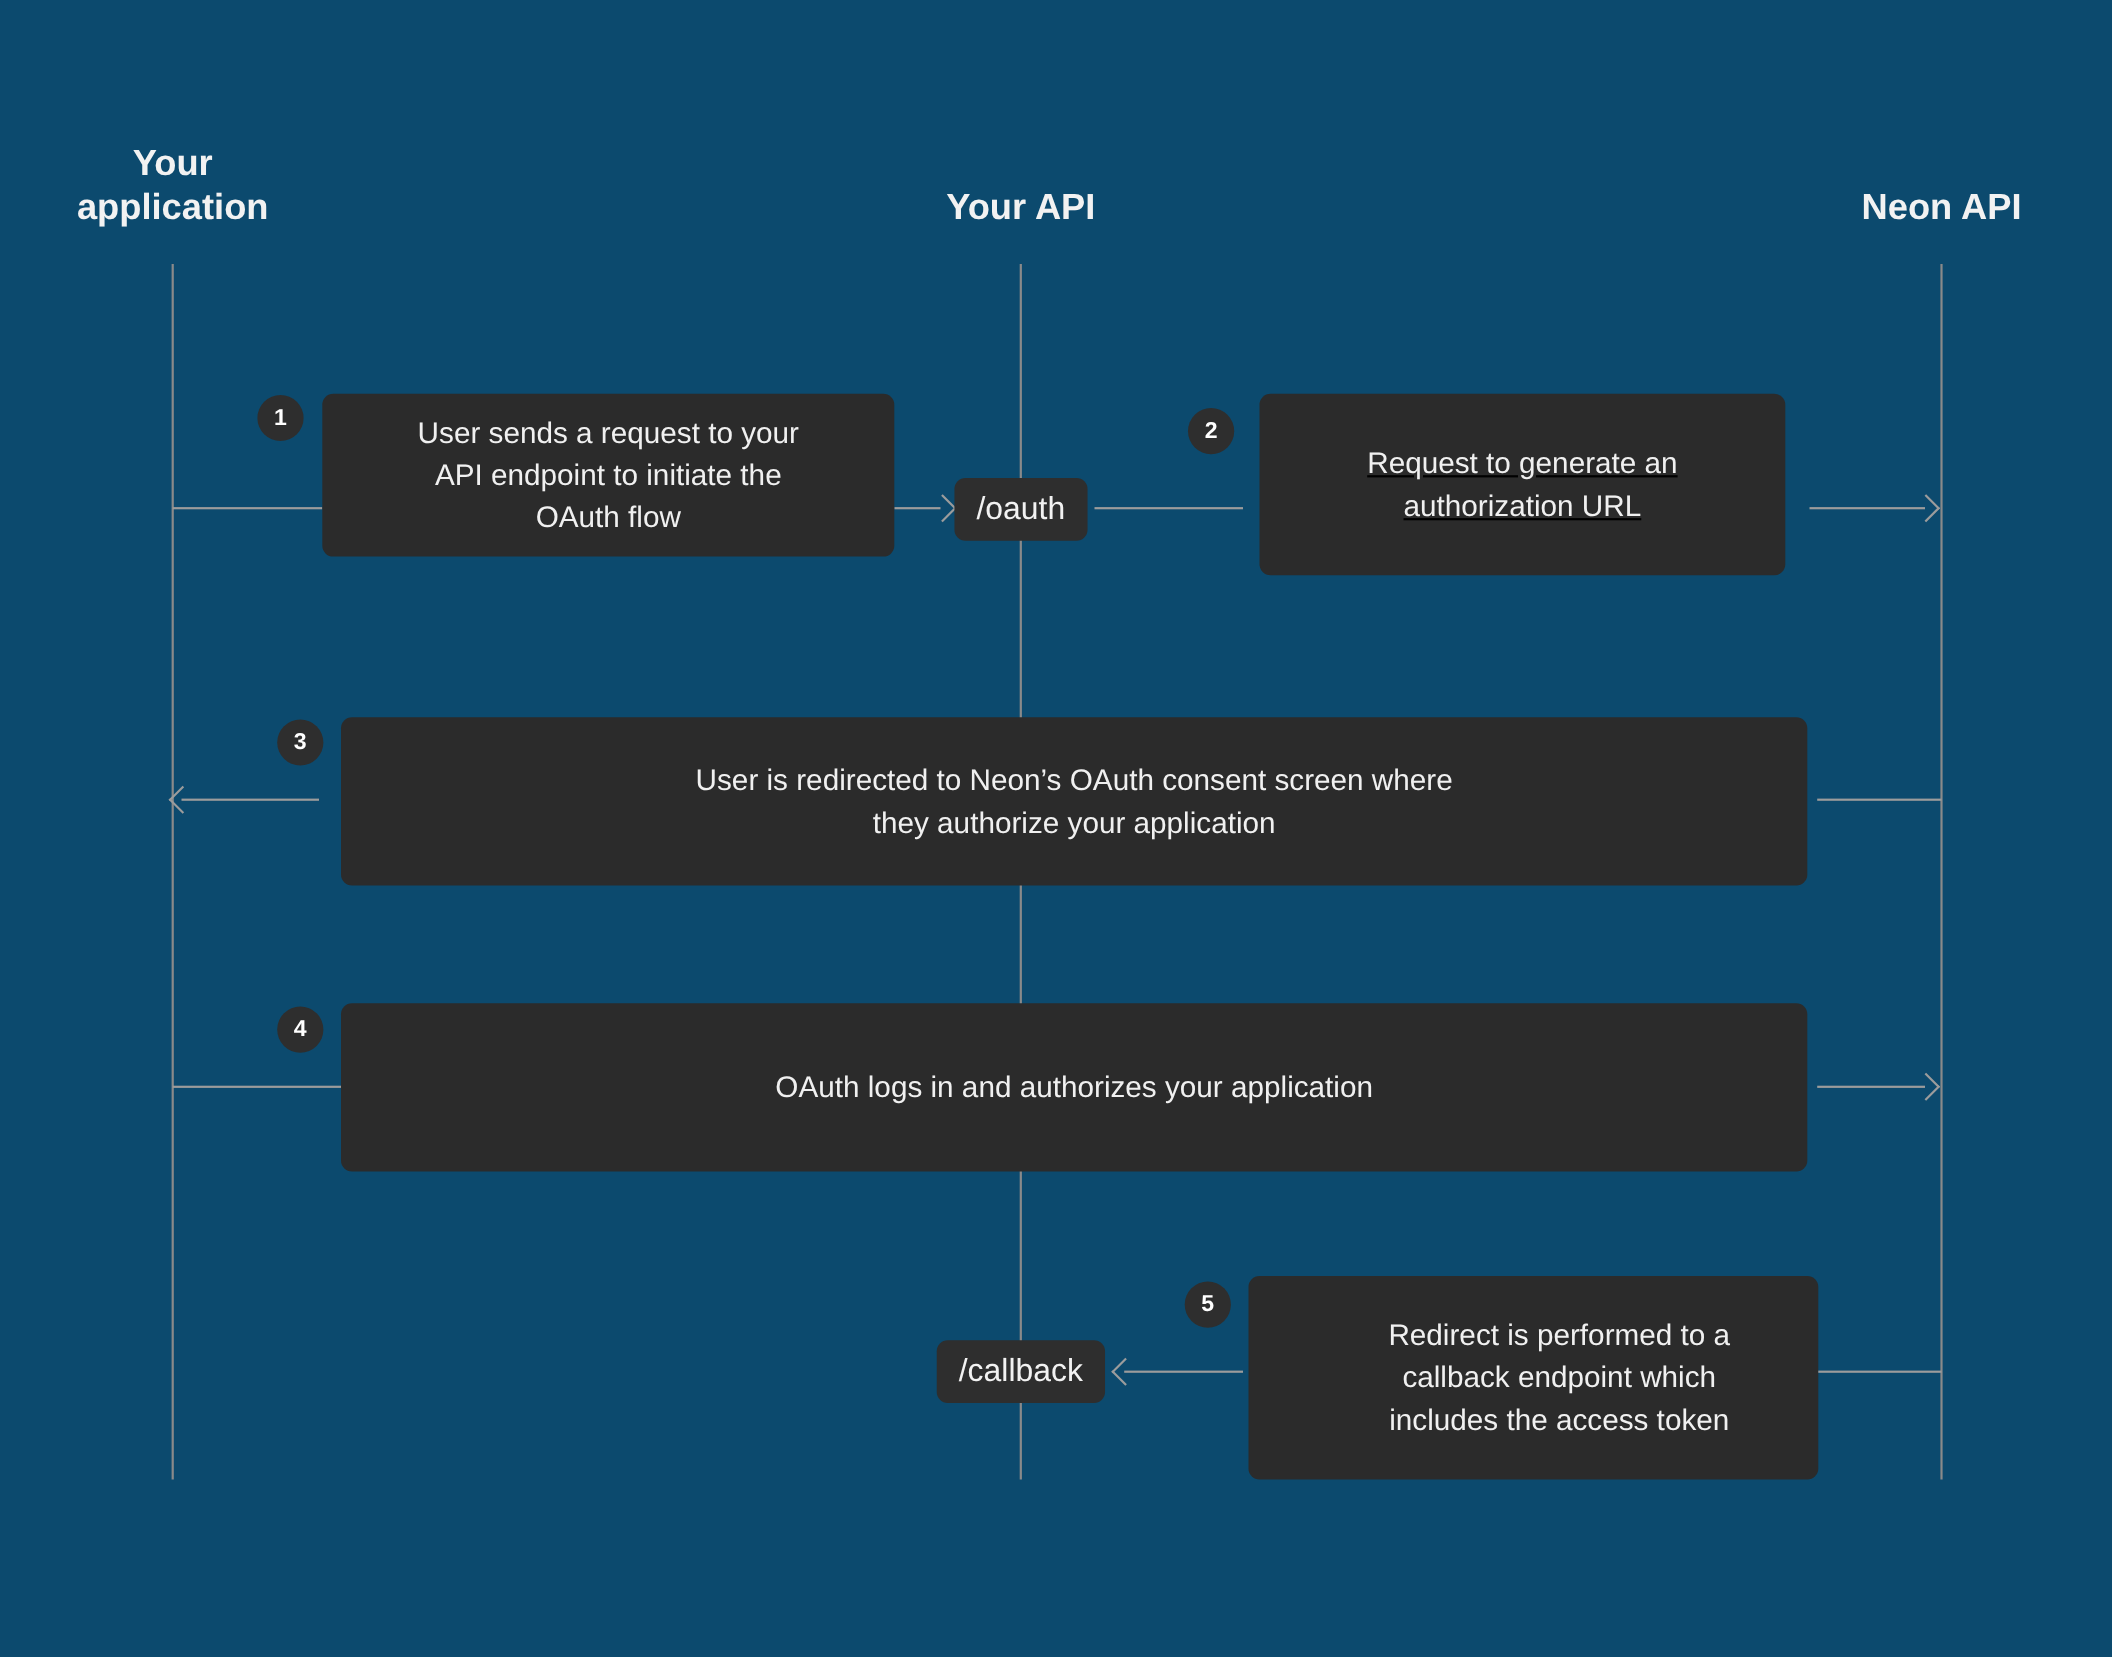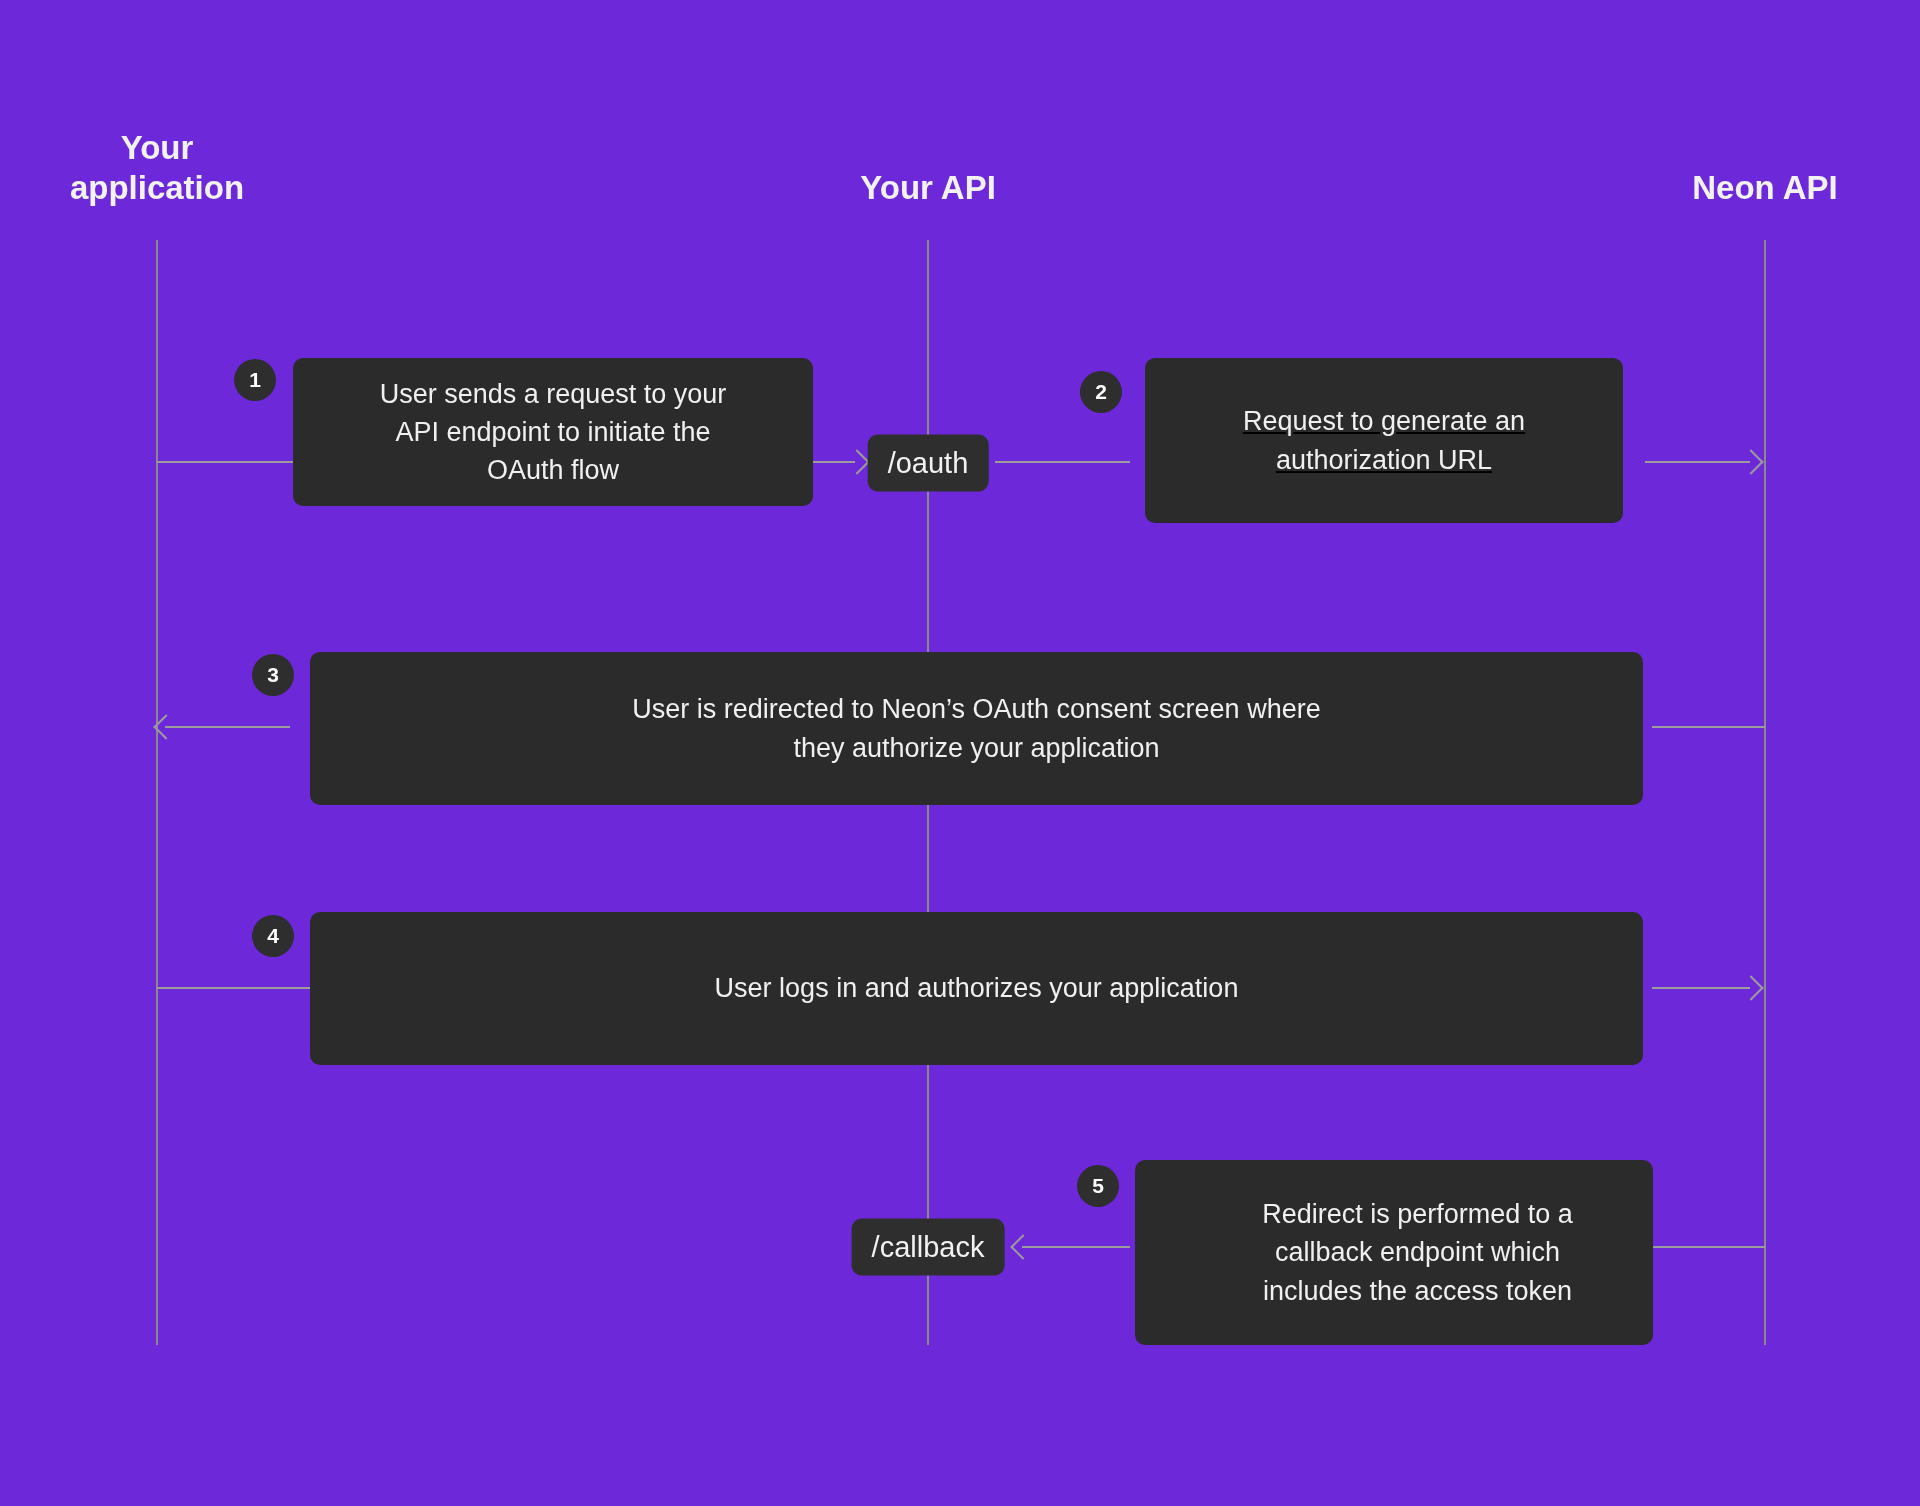--- a/index.html
+++ b/index.html
@@ -8,21 +8,21 @@
     background: #151515;
   }
   body {
     font-family: "Liberation Sans", sans-serif;
     -webkit-font-smoothing: antialiased;
   }
   #diagram {
     position: relative;
     width: 1920px;
     height: 1506px;
-    background: #6d28d9;
+    background: #0c4a6e;
     overflow: hidden;
   }
 
   
   .lifeline {
     position: absolute;
     width: 2px;
     background: #8a8a8a;
   }
 
@@ -157,21 +157,21 @@
 they authorize your application</div>
   </div>
 
   <div class="conn" style="left:1652px; top:726px; width:113px;"></div>
 
   <div class="conn" style="left:157px; top:987px; width:153px;"></div>
 
   <div class="badge" style="left:252px; top:915px;">4</div>
 
   <div class="msgbox" style="left:310px; top:912px; width:1333px; height:153px;">
-    <div class="msgbox-text">User logs in and authorizes your application</div>
+    <div class="msgbox-text">OAuth logs in and authorizes your application</div>
   </div>
 
   <div class="conn" style="left:1652px; top:987px; width:98px;"></div>
   <div class="arrowhead right" style="left:1742px; top:988px;"></div>
 
   <div class="pill" style="left:928px; top:1247px;">/callback</div>
 
   <div class="conn" style="left:1022px; top:1246px; width:108px;"></div>
   <div class="arrowhead left" style="left:1014px; top:1247px;"></div>
 

